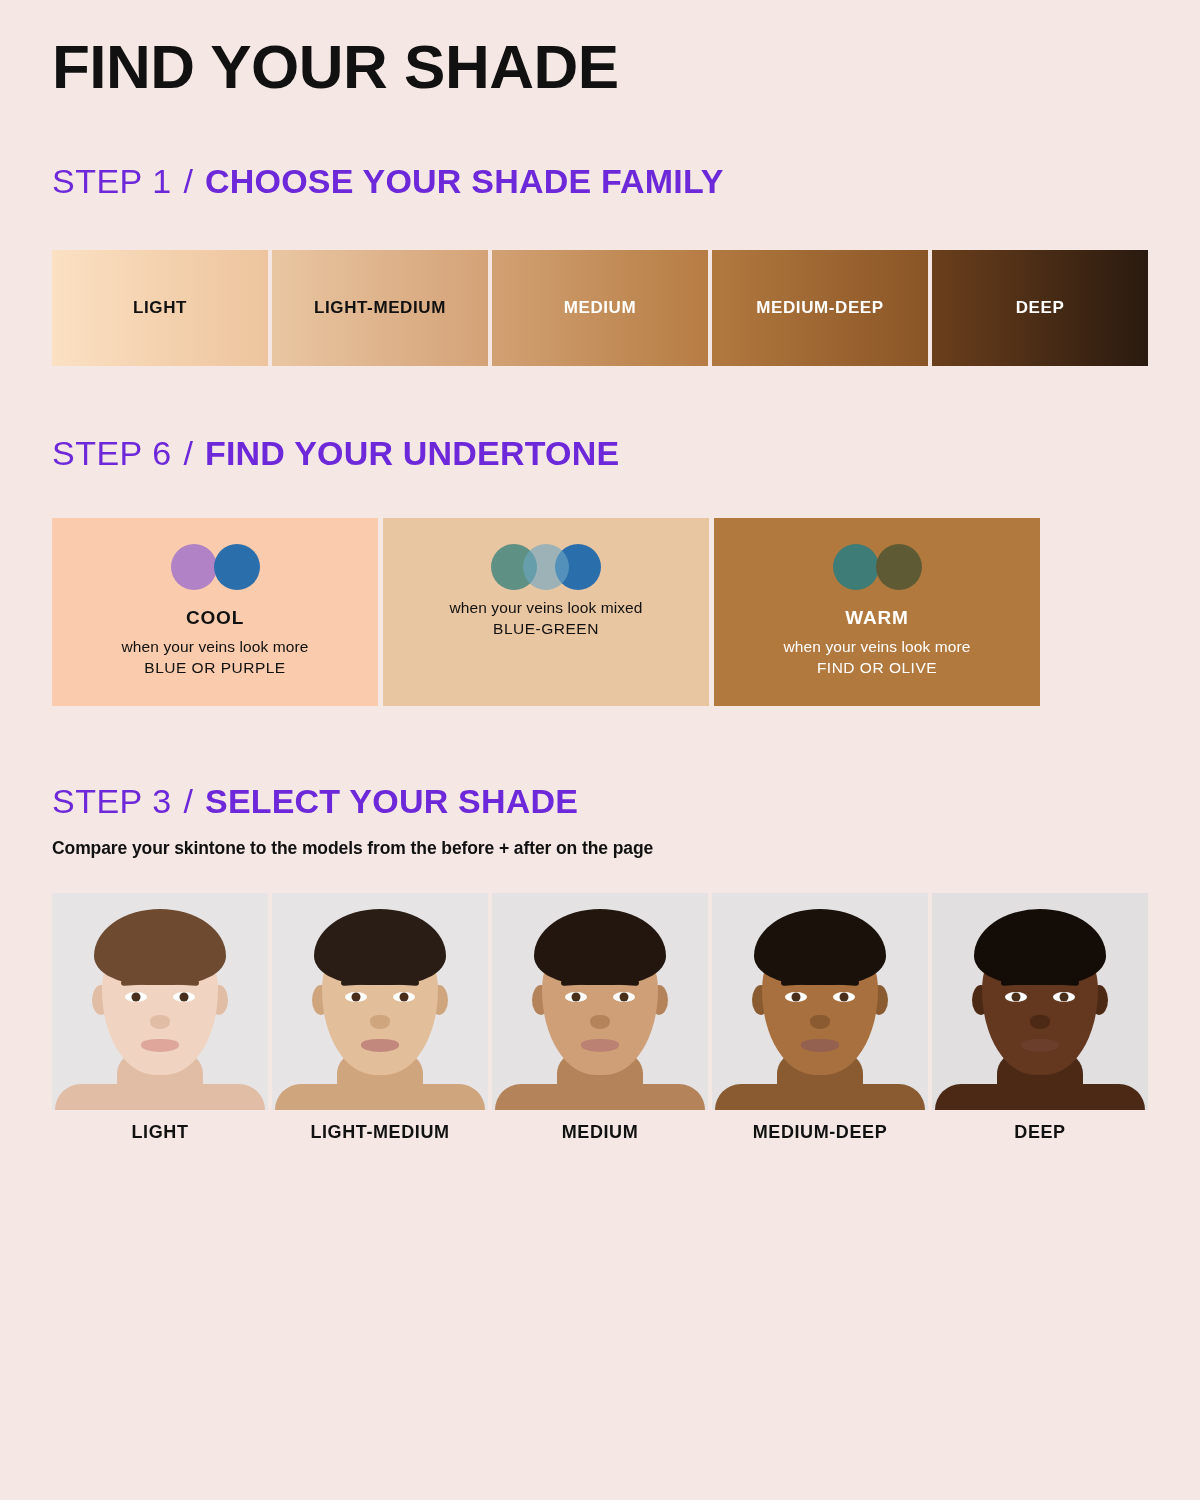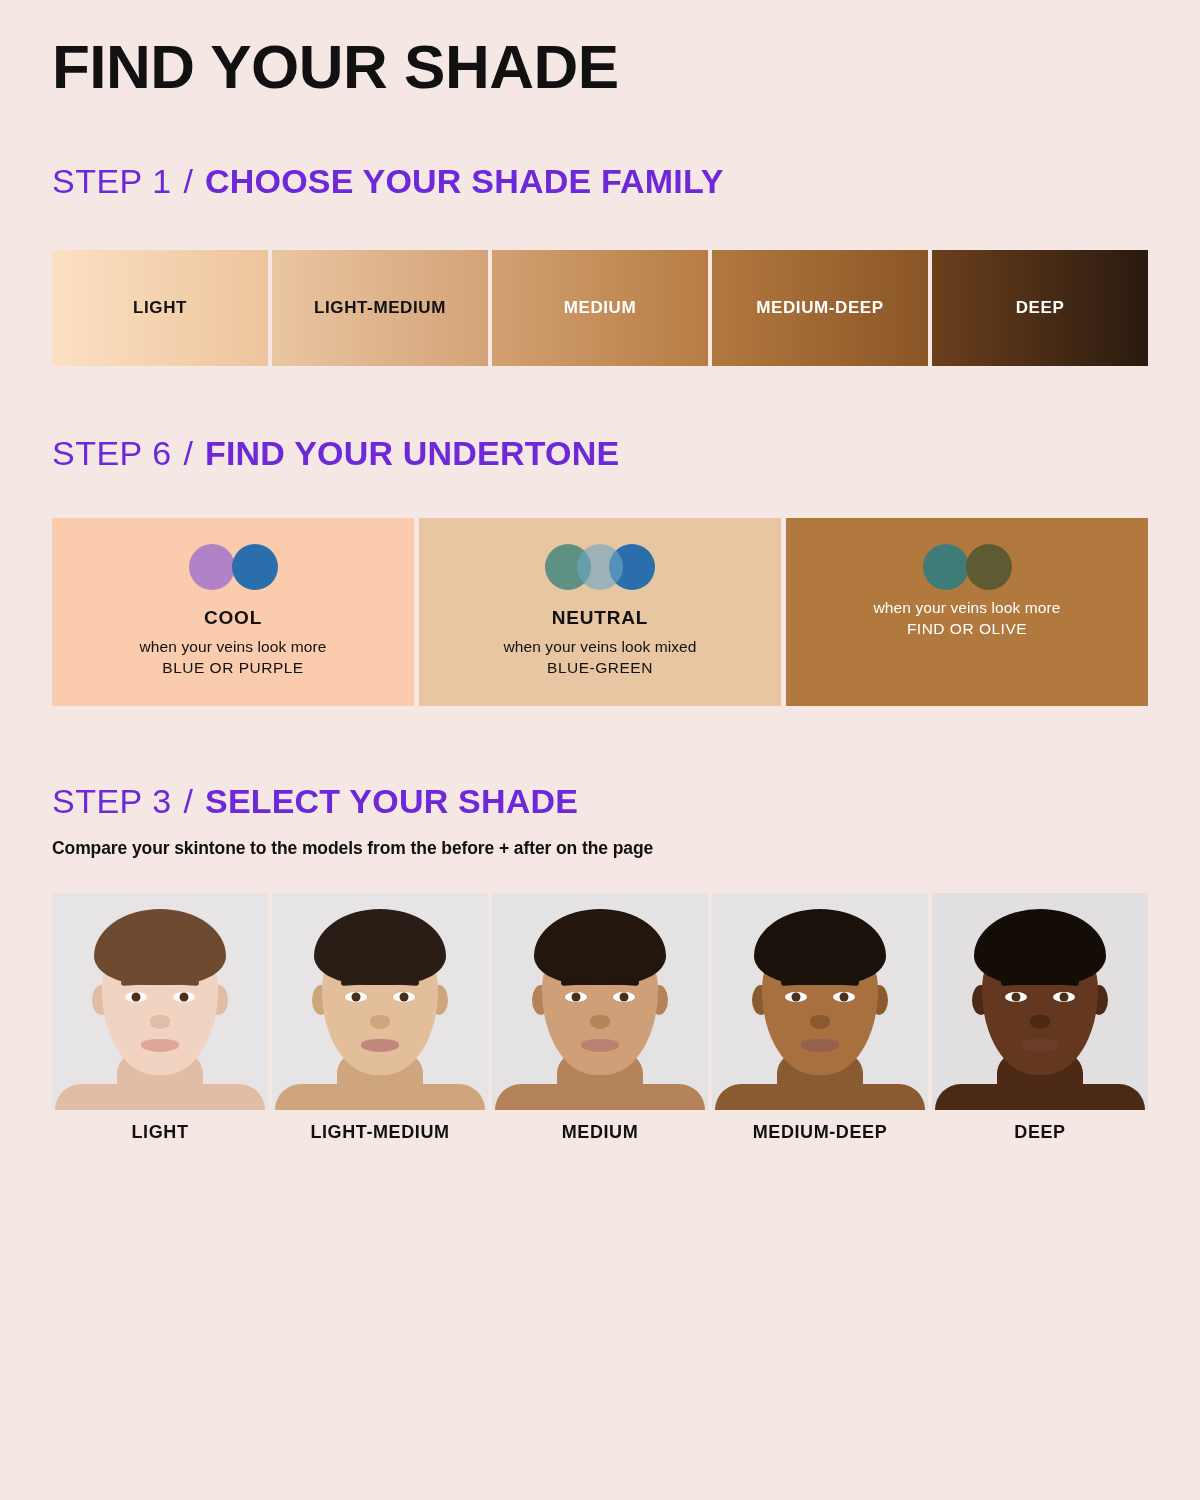--- a/index.html
+++ b/index.html
@@ -75,21 +75,21 @@
     font-weight: 700;
     letter-spacing: 0.6px;
     z-index: 2;
   }
 
   
   .undertone-row {
     position: absolute;
     left: 52px;
     top: 518px;
-    width: 1096px;
+    width: 988px;
     height: 188px;
     display: flex;
     gap: 5px;
   }
   .undertone-panel {
     flex: 1 1 0;
     position: relative;
     padding-top: 26px;
     text-align: center;
   }
@@ -302,29 +302,29 @@
         <div class="ut-title">COOL</div>
         <div class="ut-line1">when your veins look more</div>
         <div class="ut-line2">BLUE OR PURPLE</div>
       </div>
       <div class="undertone-panel" style="background: rgb(233, 198, 162); color: rgb(17, 17, 17);">
         <div class="dots triple">
           <span class="dot" style="background: rgb(94, 145, 131);"></span>
           <span class="dot" style="background: rgb(108, 167, 196);"></span>
           <span class="dot" style="background: rgb(43, 110, 172);"></span>
         </div>
-        <div class="ut-title">NEUTRAL</div>
         <div class="ut-line1">when your veins look mixed</div>
         <div class="ut-line2">BLUE-GREEN</div>
       </div>
       <div class="undertone-panel" style="background: rgb(178, 121, 63); color: rgb(255, 255, 255);">
         <div class="dots pair">
           <span class="dot" style="background: rgb(61, 124, 119);"></span>
           <span class="dot" style="background: rgb(94, 91, 52);"></span>
         </div>
+        <div class="ut-title">WARM</div>
         <div class="ut-line1">when your veins look more</div>
         <div class="ut-line2">FIND OR OLIVE</div>
       </div>
     </div>
 
   <div class="step-header" id="step3-header">
     <span class="step-word">STEP 3</span><span class="slash">/</span><span class="step-title">SELECT YOUR SHADE</span>
   </div>
 
   <div class="subcopy">Compare your skintone to the models from the before + after on the page</div>

